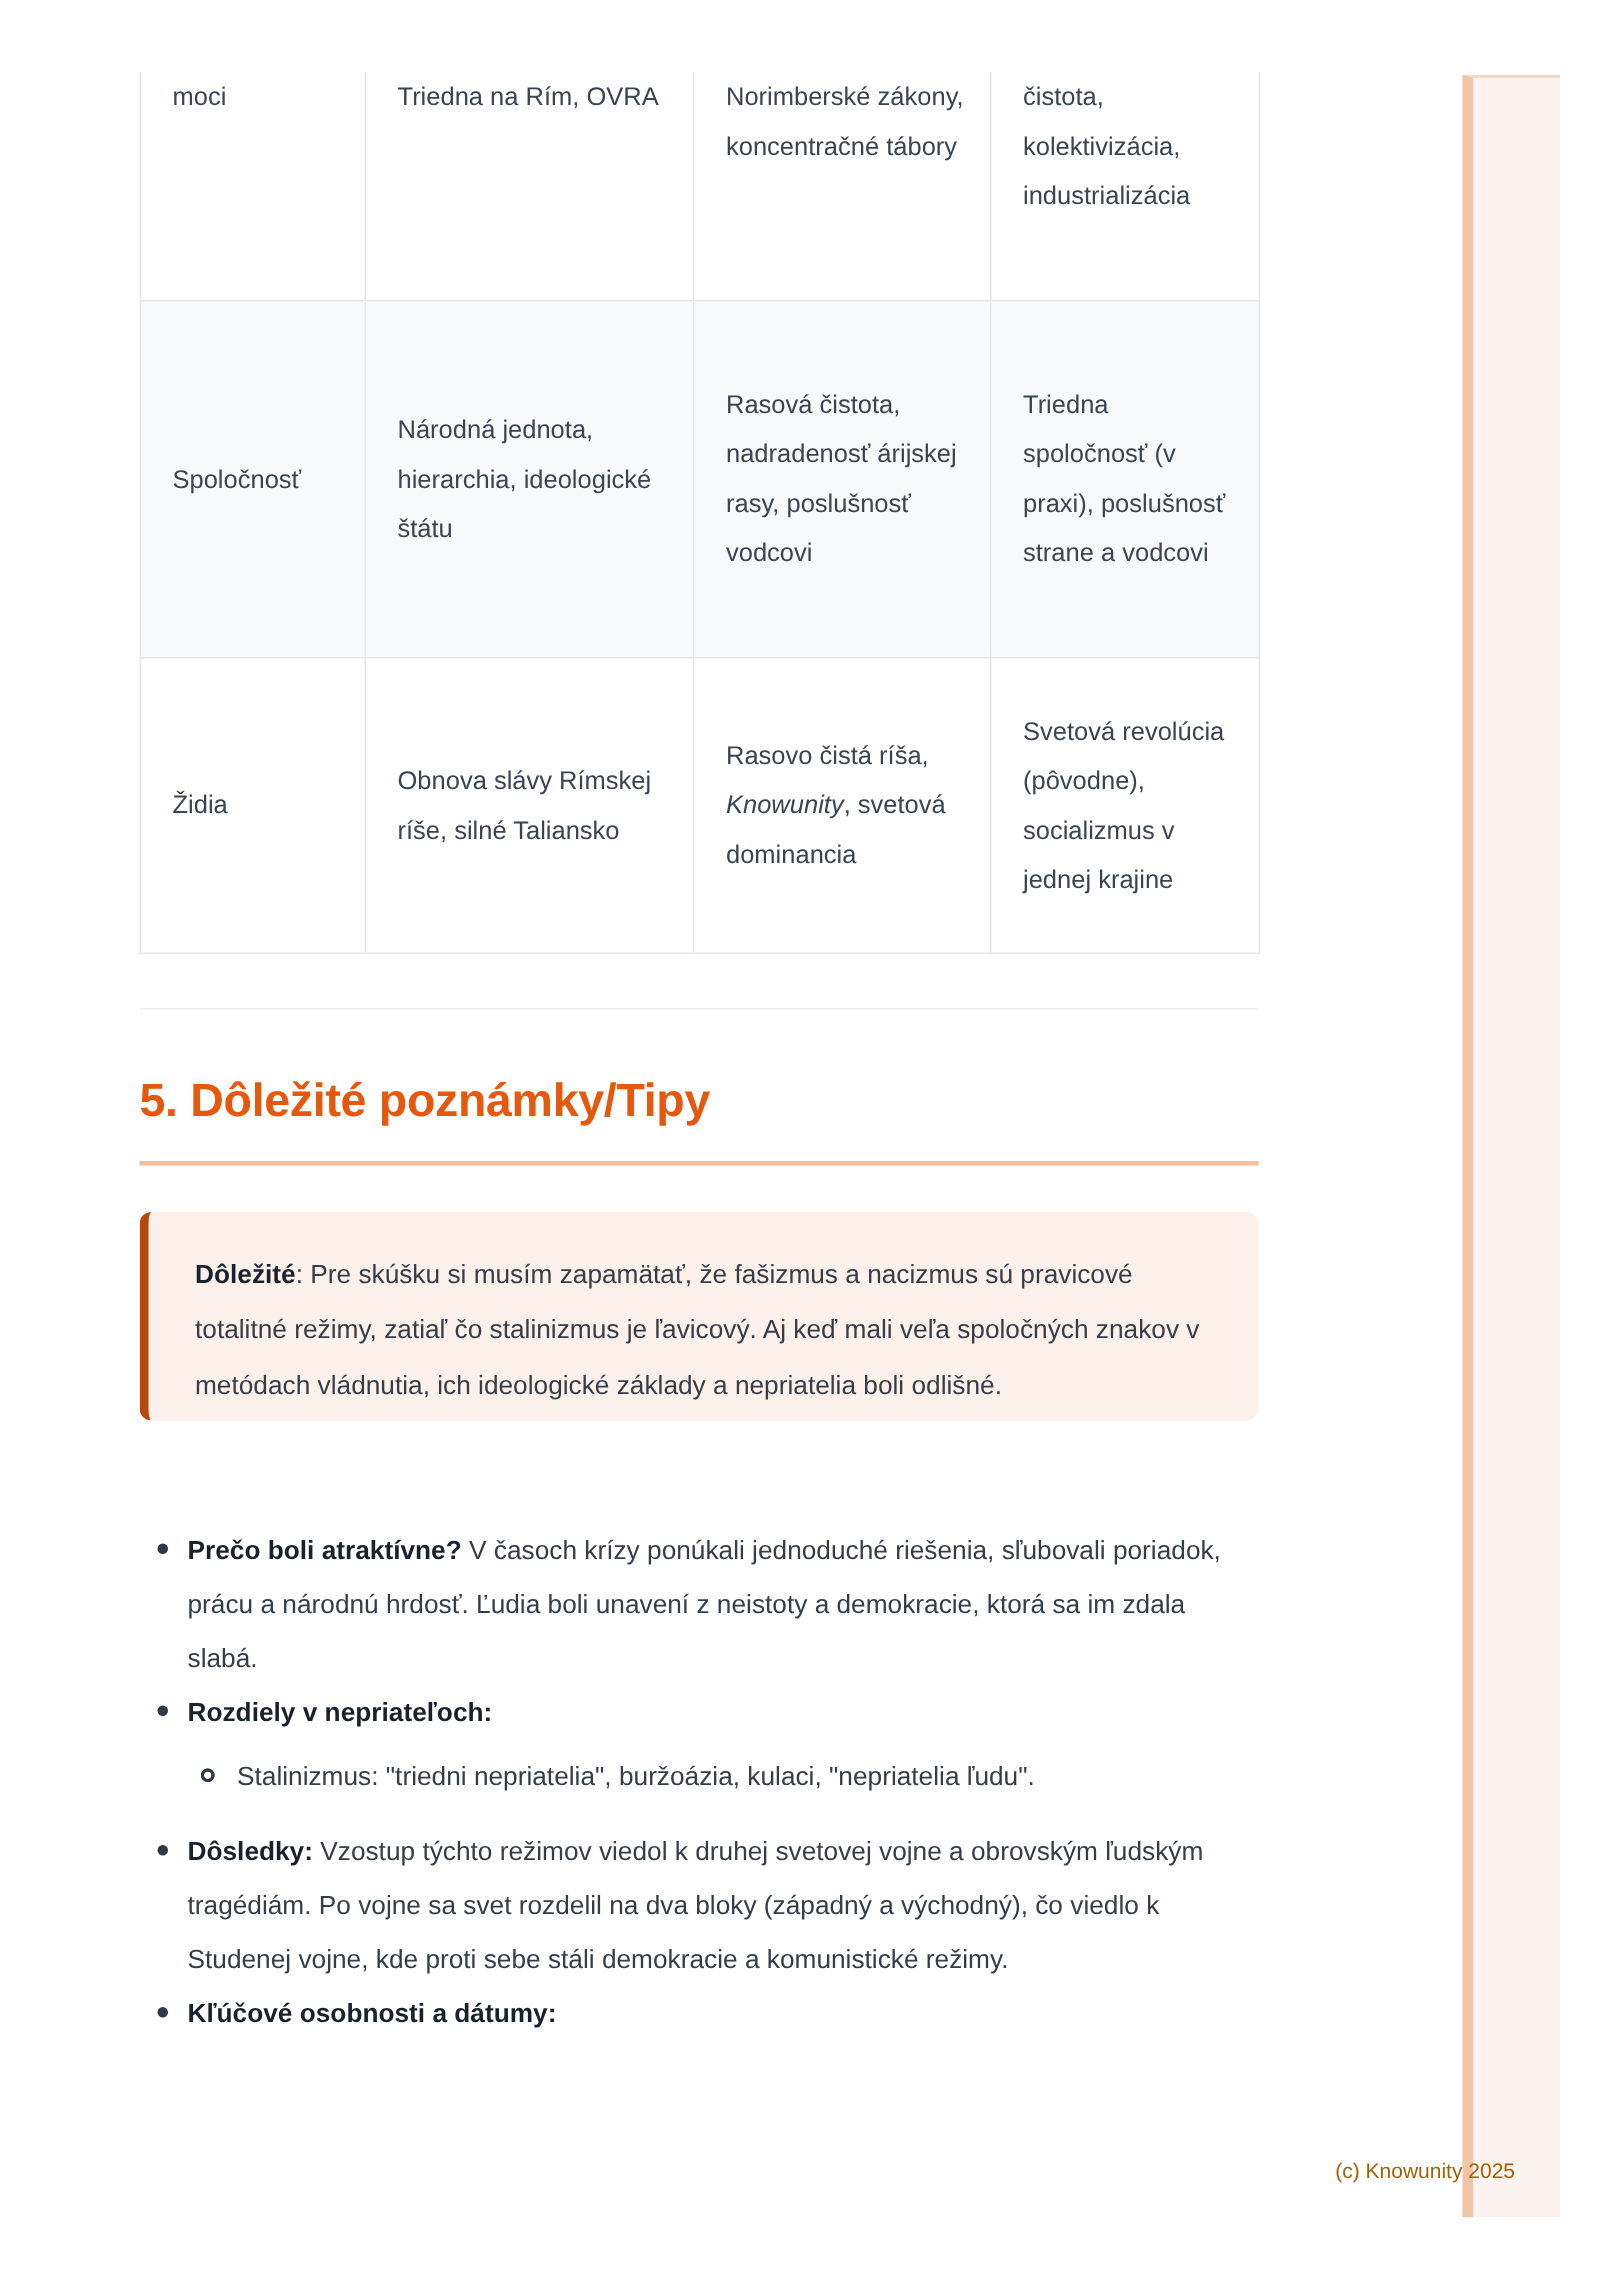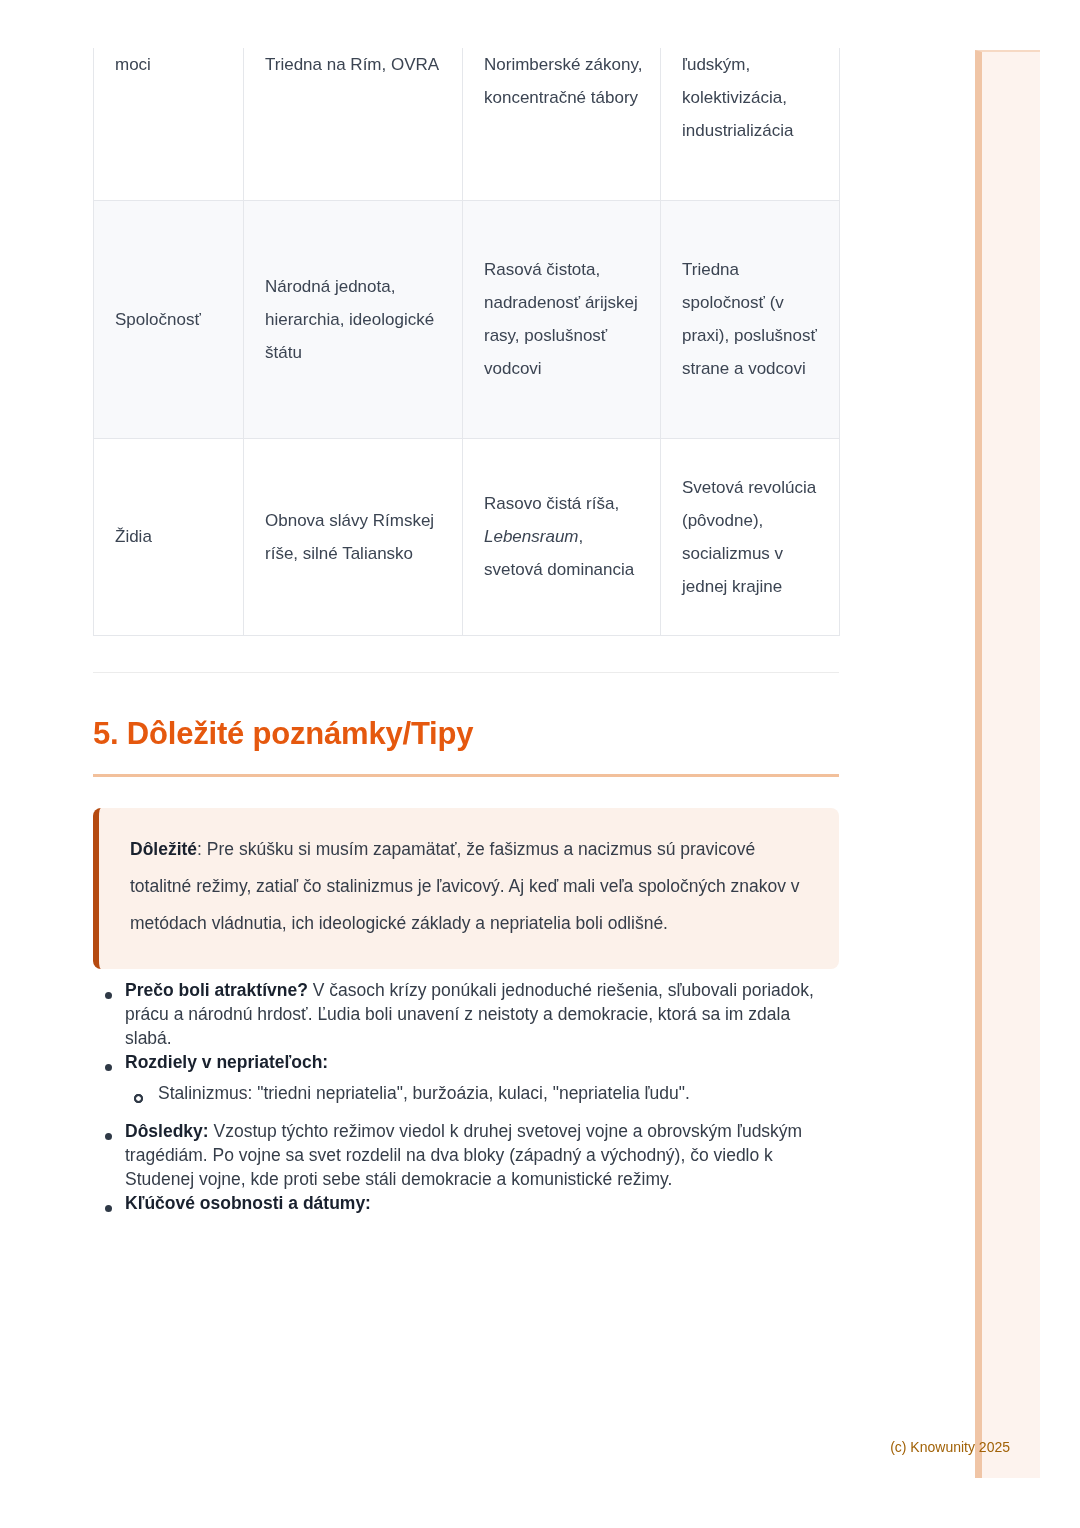--- a/index.html
+++ b/index.html
@@ -34,29 +34,29 @@
     font-size: 31px; font-weight: 700; color: #e5580e; letter-spacing: -0.2px;
   }
   .heading-rule { position: absolute; left: 93px; top: 774px; width: 746px; height: 3px; background: #f2c09b; }
 
   
   .callout {
     position: absolute; left: 93px; top: 808px; width: 746px;
     background: #fcf1ea;
     border-left: 6px solid #b54a10;
     border-radius: 8px;
-    padding: 23px 30px 27px 31px;
+    padding: 23px 30px 5px 31px;
     font-size: 17.5px; line-height: 37px; color: #353d49;
   }
   .callout strong { color: #19212e; }
 
   
   .notes {
-    position: absolute; left: 93px; top: 978px; width: 746px;
-    font-size: 17.5px; line-height: 24px; color: #353d49;
+    position: absolute; left: 93px; top: 1015px; width: 746px;
+    font-size: 17.5px; line-height: 36px; color: #353d49;
     list-style: none;
   }
   .notes strong { color: #19212e; }
   .notes > li { position: relative; padding-left: 32px; }
   .notes > li > .marker {
     position: absolute; left: 12px; top: 14px;
     width: 7px; height: 7px; border-radius: 50%; background: #2f3946;
   }
   .sub { list-style: none; margin: 0 0 14px 0; }
   .sub > li { position: relative; padding-left: 33px; margin-top: 7px; }
@@ -86,32 +86,32 @@
       <col style="width:150px">
         <col style="width:219px">
         <col style="width:198px">
         <col style="width:179px">
     </colgroup>
     <tbody>
       <tr class="row-first">
         <td class="label-cell">moci</td>
         <td>Triedna na Rím, OVRA</td>
         <td>Norimberské zákony, koncentračné tábory</td>
-        <td>ľudským, kolektivizácia, industrializácia</td>
+        <td>čistota, kolektivizácia, industrializácia</td>
       </tr>
       <tr class="row-mid">
         <td class="label-cell">Spoločnosť</td>
         <td>Národná jednota, hierarchia, ideologické štátu</td>
         <td>Rasová čistota, nadradenosť árijskej rasy, poslušnosť vodcovi</td>
         <td>Triedna spoločnosť (v praxi), poslušnosť strane a vodcovi</td>
       </tr>
       <tr class="row-last">
         <td class="label-cell">Židia</td>
         <td>Obnova slávy Rímskej ríše, silné Taliansko</td>
-        <td><span>Rasovo čistá ríša, </span><span class="it">Lebensraum</span><span>, svetová dominancia</span></td>
+        <td><span>Rasovo čistá ríša, </span><span class="it">Knowunity</span><span>, svetová dominancia</span></td>
         <td>Svetová revolúcia (pôvodne), socializmus v jednej krajine</td>
       </tr>
     </tbody>
   </table>
 </div>
 
 <div class="top-divider"></div>
 
 <h2 class="section-heading">5. Dôležité poznámky/Tipy</h2>
 <div class="heading-rule"></div>

